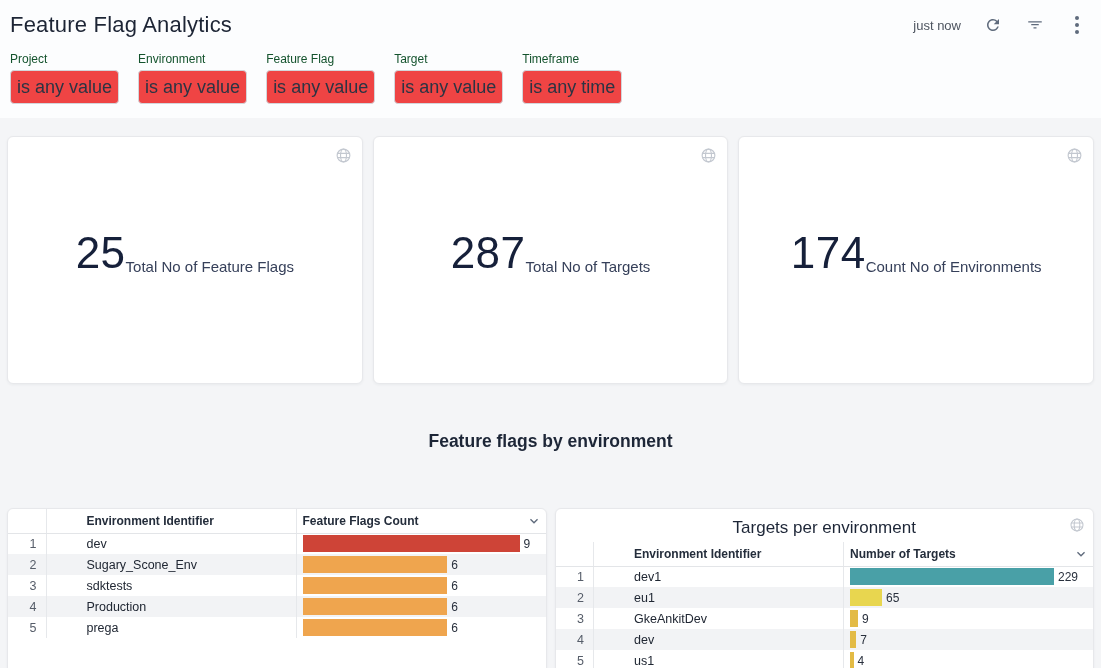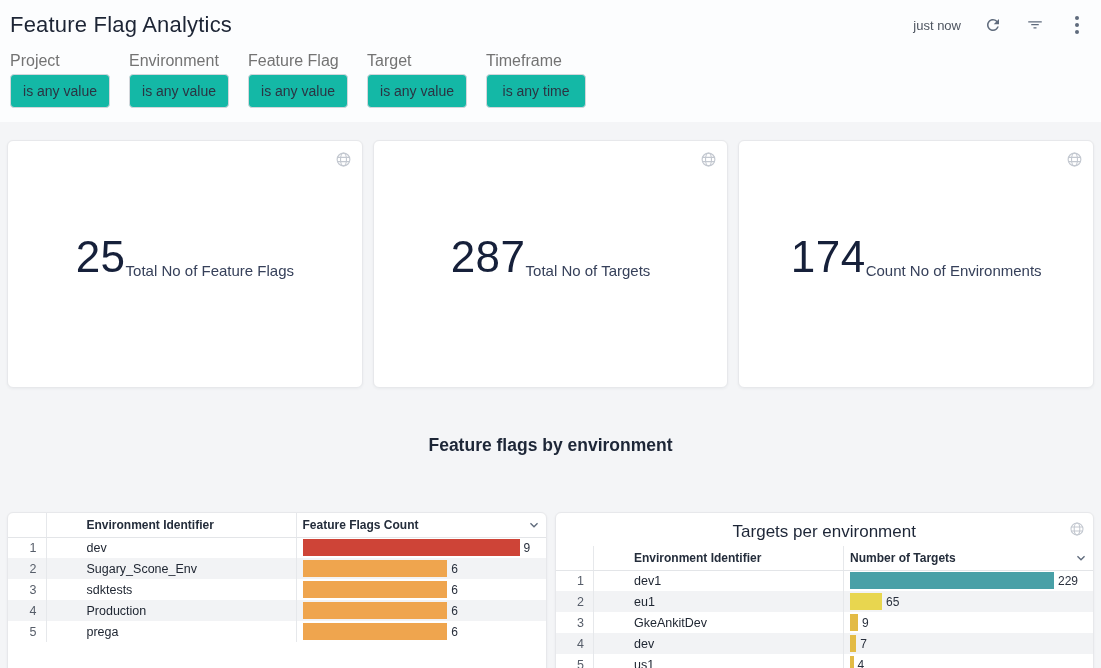--- a/index.html
+++ b/index.html
@@ -13,23 +13,23 @@
   .tophead { background:#fcfdfe; padding:2px 0 0 0; }
   .topbar { display:flex; align-items:center; justify-content:space-between; padding:4px 14px 0 10px; height:42px; }
   .page-title { font-size:22px; font-weight:500; color:#1d2535; letter-spacing:.2px; }
   .topbar-right { display:flex; align-items:center; gap:22px; }
   .updated { font-size:13px; color:#4d545f; }
   .icon-btn { width:20px; height:20px; display:flex; align-items:center; justify-content:center; cursor:pointer; }
   .kebab { display:flex; flex-direction:column; gap:3px; align-items:center; }
   .kebab i { width:4px; height:4px; border-radius:50%; background:#5f6b7c; display:block; }
   
   .filters { display:flex; gap:19px; padding:8px 10px 14px 10px; background:#fcfdfe; }
-  .filter-label { font-size:16px; color:#737373; margin-bottom:4px; }
+  .filter-label { font-size:12px; color:#14532d; margin-bottom:4px; }
   .filter-btn {
-    font-family:inherit; font-size:14px; color:#2b3443; background:#14b8a6;
+    font-family:inherit; font-size:18px; color:#2b3443; background:#ef4444;
     border:1px solid #d3d6db; border-radius:4px; padding:8px 6px; min-width:100px;
     height:34px; line-height:16px; cursor:pointer; text-align:center;
   }
   
   .dash { padding:18px 7px 0 7px; }
   .card {
     background:#fff; border:1px solid #e7e8eb; border-radius:6px;
     box-shadow:0 1px 3px rgba(20,30,50,.05); position:relative;
   }
   .globe { position:absolute; cursor:pointer; }

